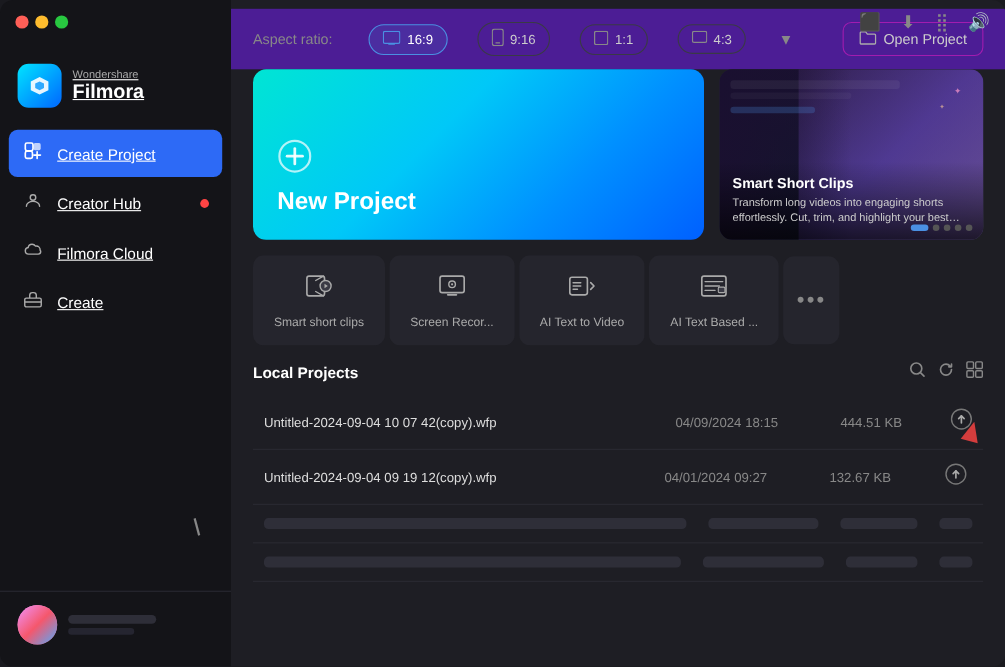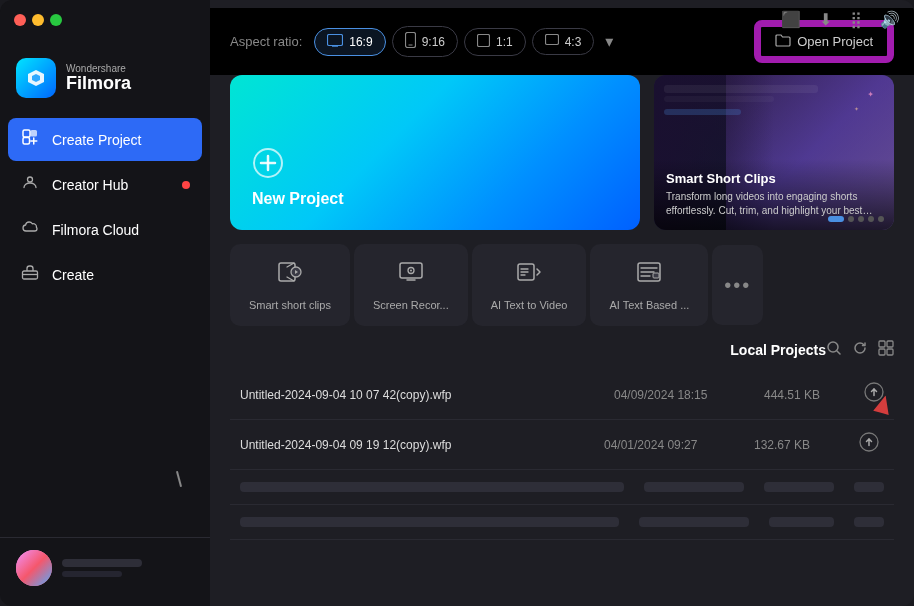--- a/index.html
+++ b/index.html
@@ -17,20 +17,21 @@
 
     
     .sidebar {
       width: 210px;
       min-width: 210px;
       background: #141418;
       display: flex;
       flex-direction: column;
       padding: 8px 0;
       height: 100%;
+      text-decoration: underline;
     }
 
     .sidebar-logo {
       display: flex;
       align-items: center;
       gap: 10px;
       padding: 12px 16px 20px 16px;
     }
 
     .logo-icon {
@@ -147,23 +148,23 @@
       gap: 18px;
       color: #888;
       font-size: 16px;
       z-index: 10;
     }
 
     
     .aspect-bar {
       display: flex;
       align-items: center;
-      gap: 6px;
+      gap: 27px;
       padding: 12px 20px 12px 20px;
-      background: #000000;
+      background: #4c1d95;
     }
 
     .aspect-label {
       font-size: 13px;
       color: #888;
       margin-right: 6px;
     }
 
     .aspect-btn {
       display: flex;
@@ -194,21 +195,21 @@
       padding: 5px;
     }
 
     .open-project-btn {
       margin-left: auto;
       display: flex;
       align-items: center;
       gap: 6px;
       padding: 6px 14px;
       border-radius: 8px;
-      border: 7px solid #a21caf;
+      border: 1px solid #a21caf;
       background: transparent;
       color: #ccc;
       font-size: 13px;
       cursor: pointer;
     }
 
     
     .content-area {
       display: flex;
       gap: 14px;
@@ -231,21 +232,21 @@
       position: relative;
     }
 
     .new-project-plus {
       font-size: 30px;
       color: rgba(255,255,255,0.9);
       margin-bottom: 4px;
     }
 
     .new-project-title {
-      font-size: 16px;
+      font-size: 22px;
       font-weight: 700;
       color: #fff;
     }
 
     
     .smart-clips-banner {
       flex: 1;
       border-radius: 12px;
       overflow: hidden;
       position: relative;
@@ -349,21 +350,21 @@
       flex: 1;
       padding: 0 20px;
       overflow: hidden;
       display: flex;
       flex-direction: column;
     }
 
     .local-projects-header {
       display: flex;
       align-items: center;
-      justify-content: flex-end;
+      justify-content: space-between;
       margin-bottom: 10px;
     }
 
     .local-projects-title {
       font-size: 14px;
       font-weight: 600;
       color: #fff;
     }
 
     .local-projects-actions {

